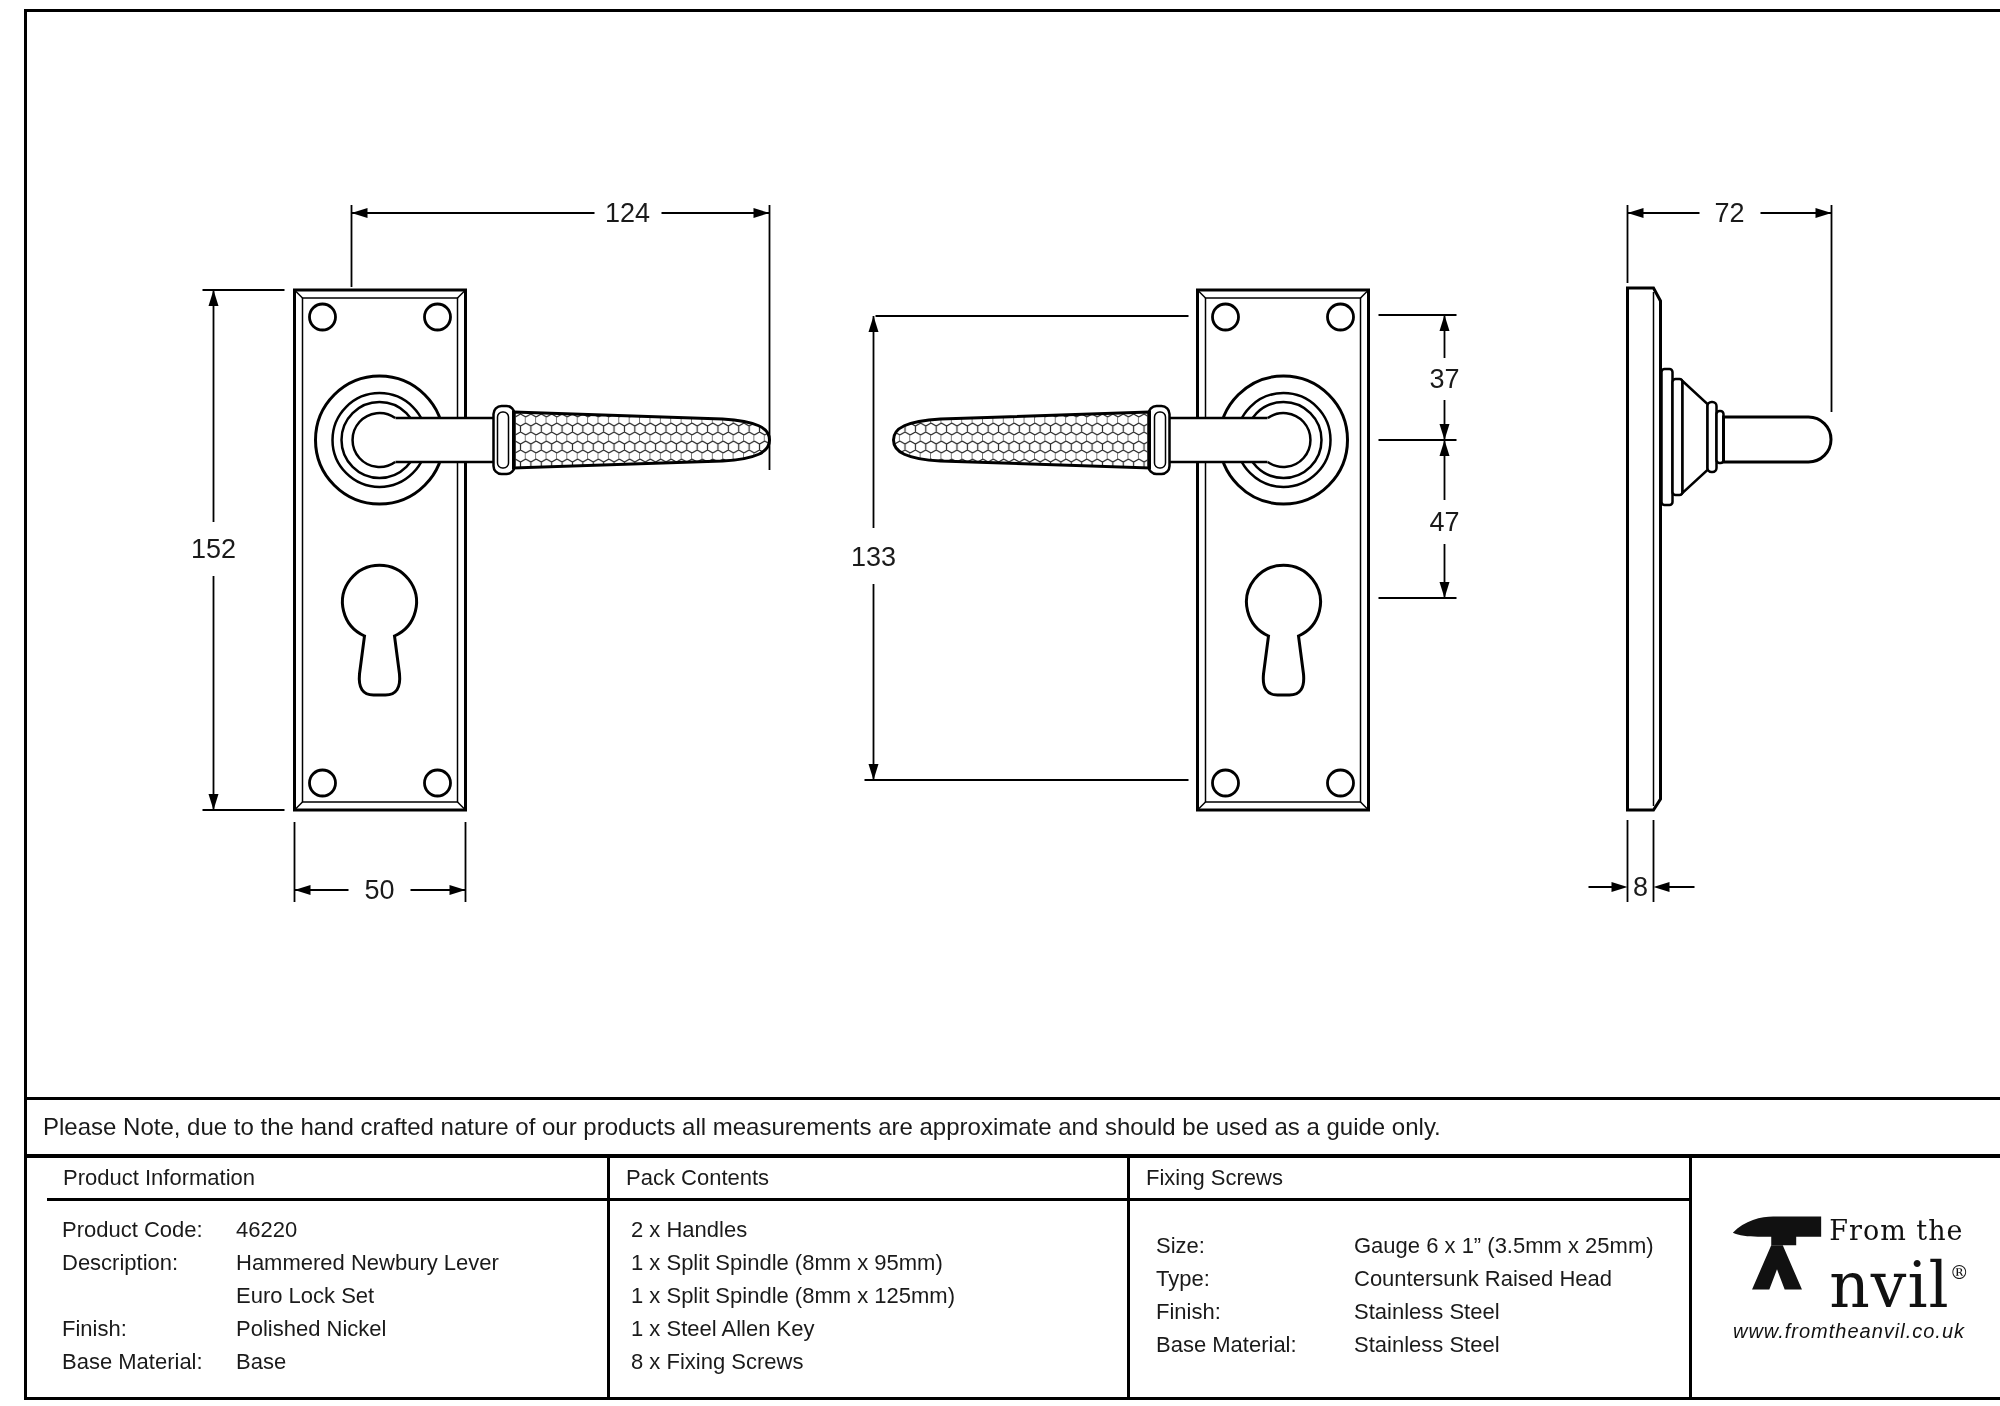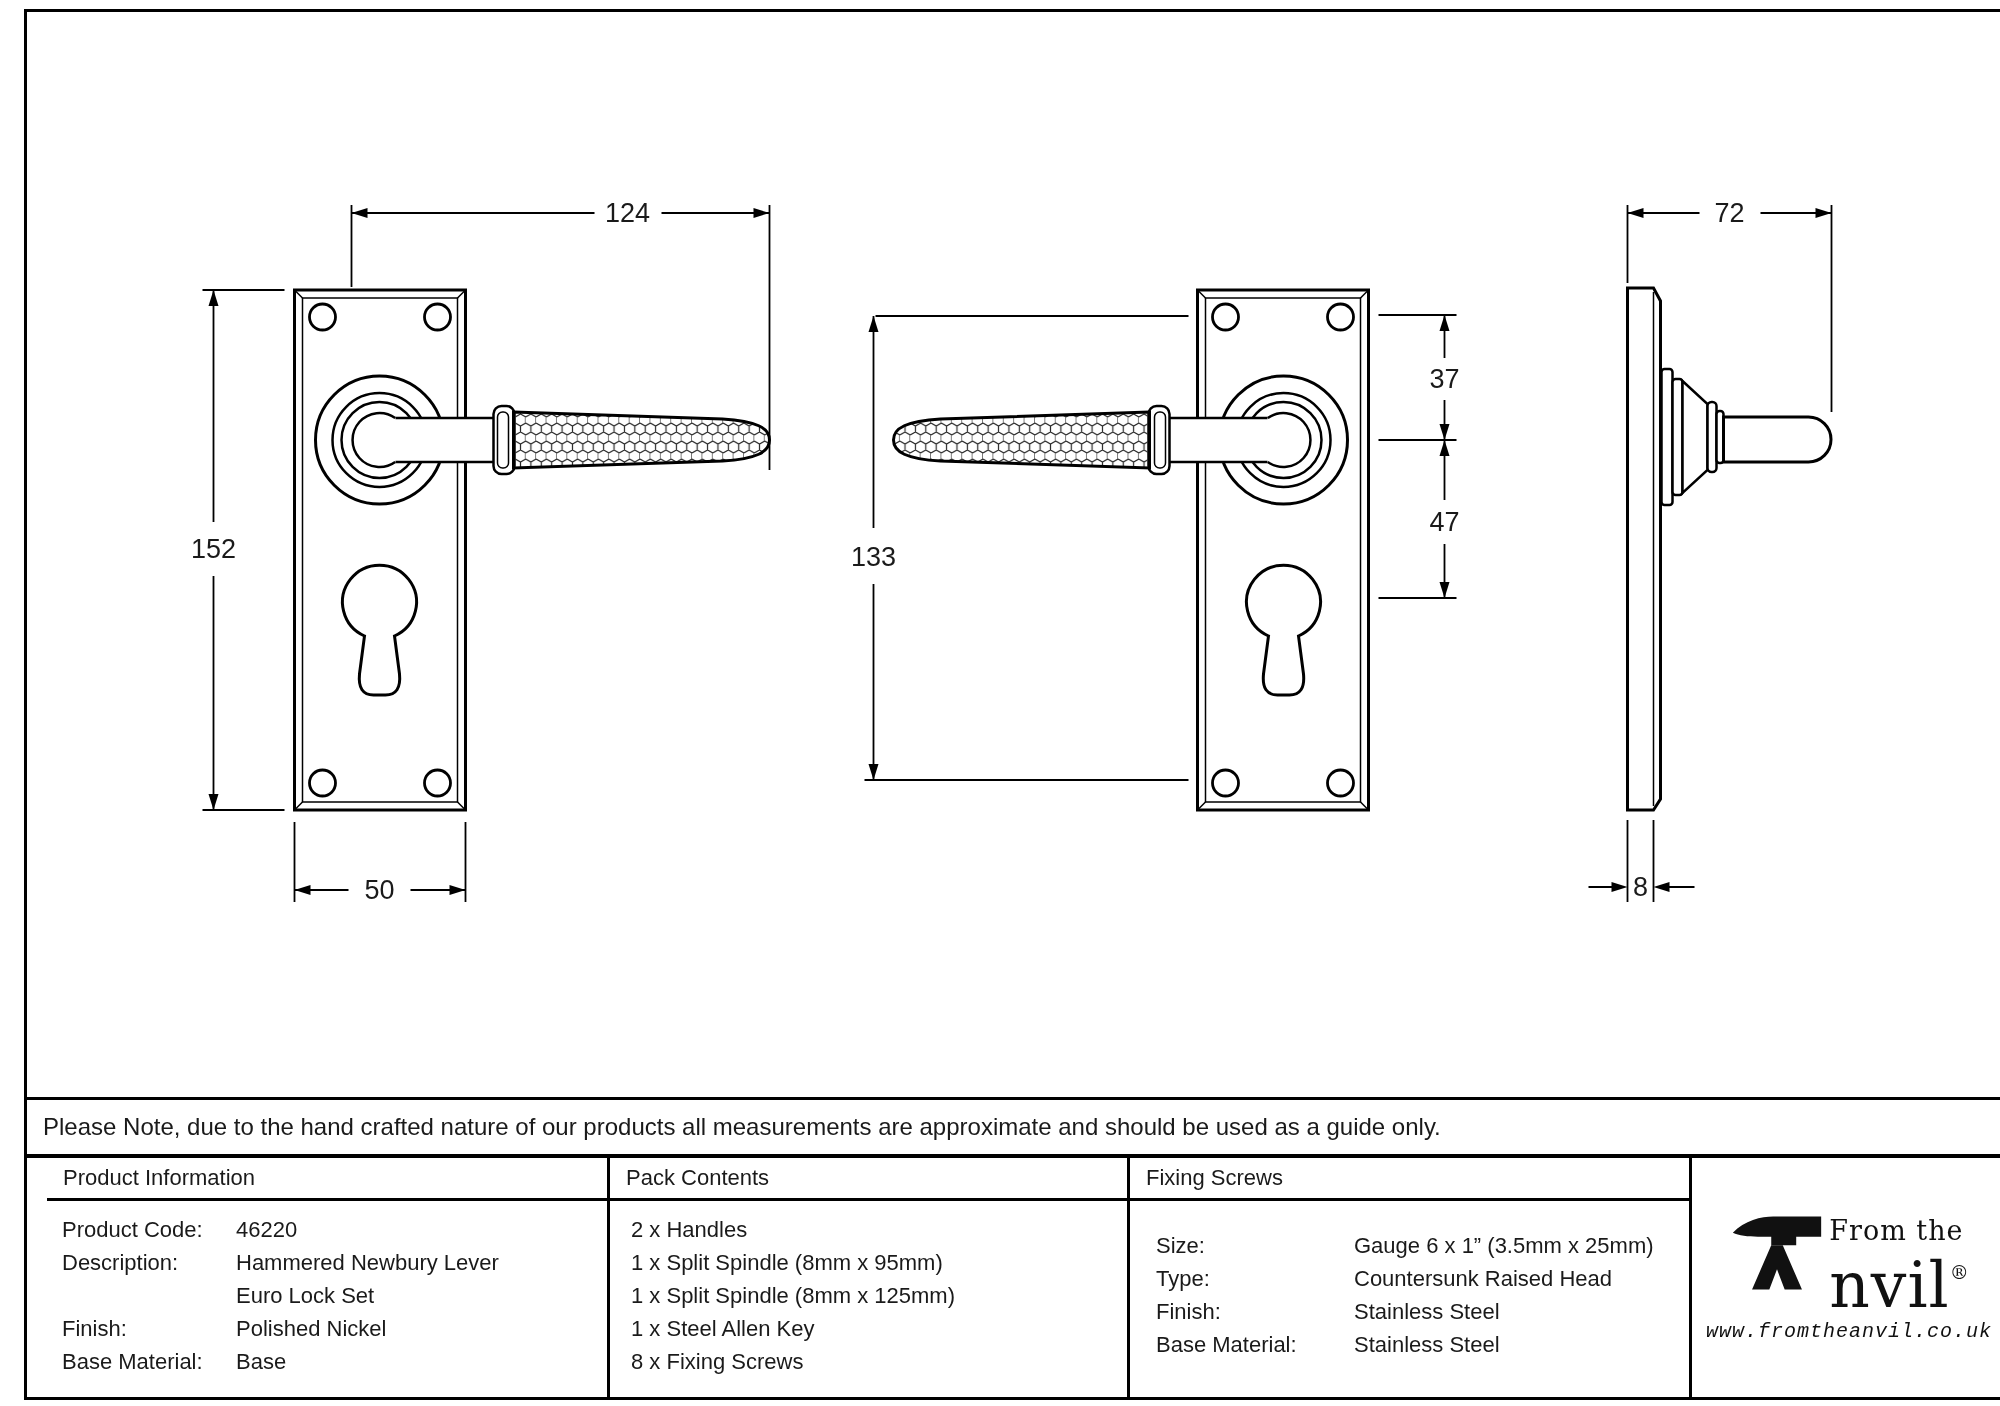--- a/index.html
+++ b/index.html
@@ -25,21 +25,21 @@
   .col3 .kv .lbl{width:198px;padding-left:26px;}
   .list{padding-left:21px;}
   
   .logo-row{display:flex;align-items:flex-start;}
   .logo-text{margin-left:4px;}
   .from-the{font-family:"DejaVu Serif",serif;font-size:27px;letter-spacing:1px;color:#111;
             margin-top:2px;}
   .brand{font-family:"DejaVu Serif",serif;font-size:63px;line-height:52px;color:#111;
          letter-spacing:1px;}
   .reg{font-size:19px;vertical-align:28px;letter-spacing:0;}
-  .url{font-family:Liberation Mono, monospace;font-style:italic;font-size:20px;color:#111;
+  .url{font-family:Liberation Sans, sans-serif;font-style:italic;font-size:20px;color:#111;
        margin-top:8px;letter-spacing:1px;}
 </style>
 </head>
 <body>
 
 <div class="stage">
   <div class="frame">
 
     <div class="drawing-area">
       <svg viewBox="12 12 1976 1085" xmlns="http://www.w3.org/2000/svg">

